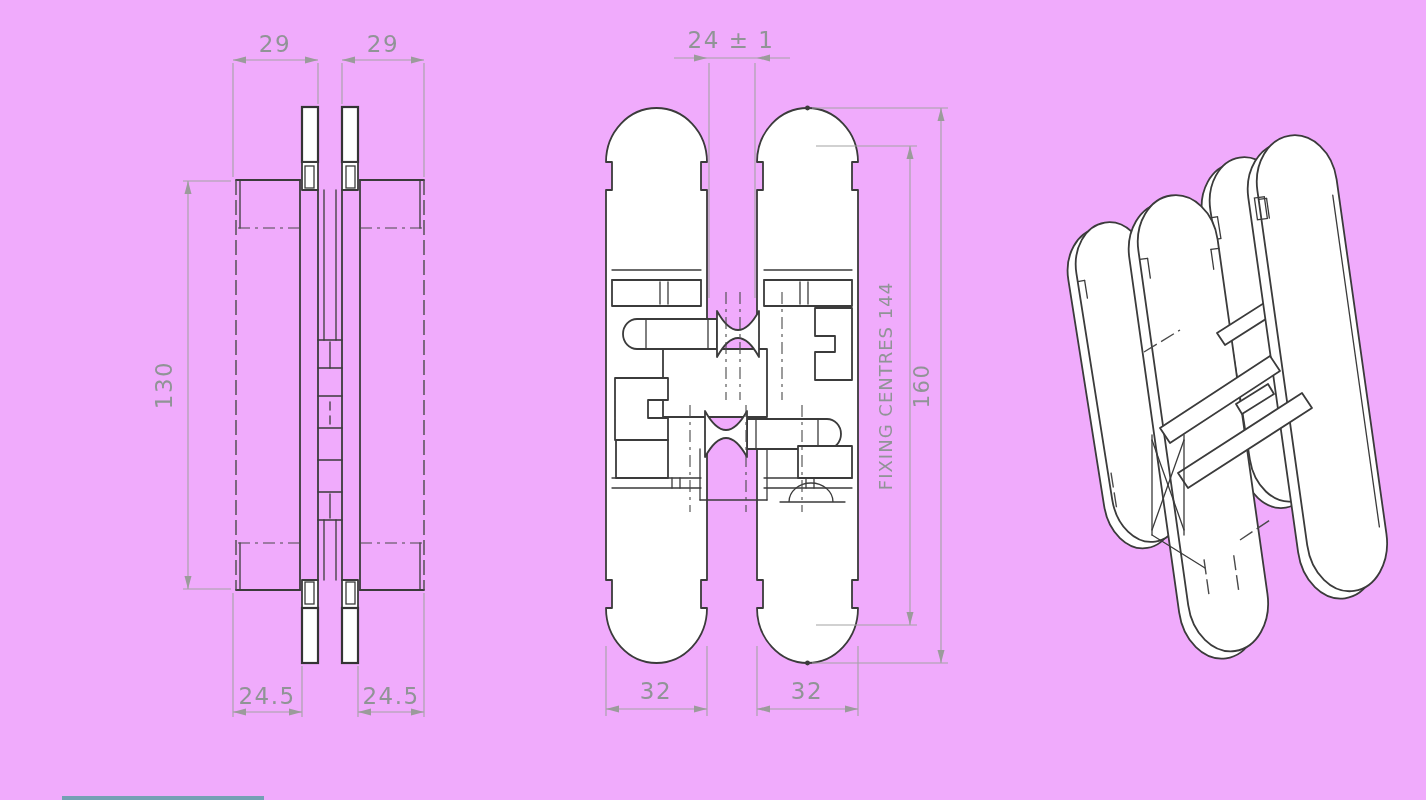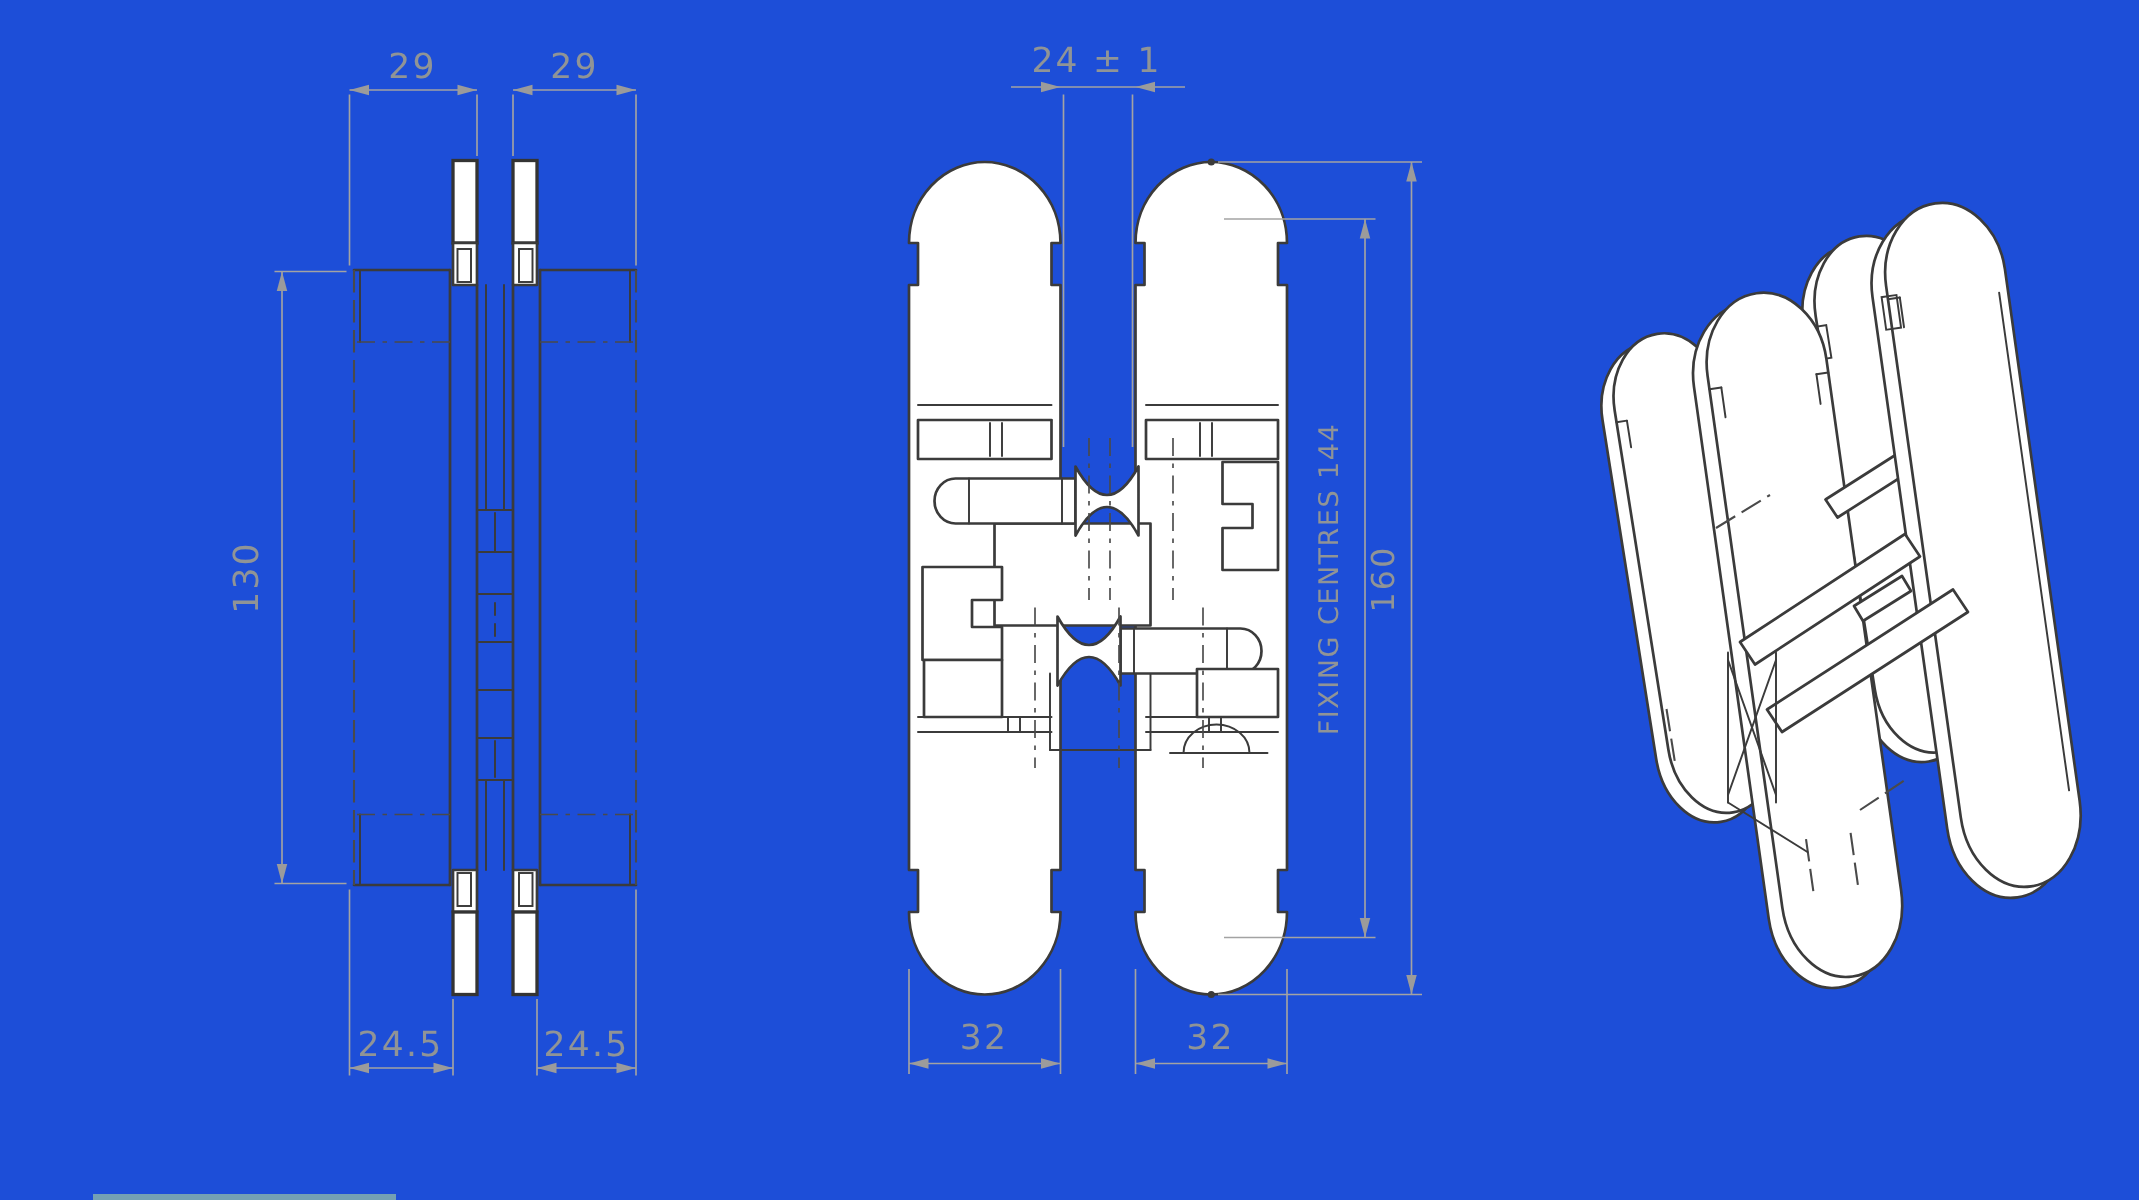--- a/index.html
+++ b/index.html
@@ -1,16 +1,16 @@
 <!DOCTYPE html>
 <html><head>
 <meta charset="utf-8">
 <style>
   html,body{margin:0;padding:0;background:#ffffff;}
-  .canvas{position:relative;width:1426px;height:800px;background:#1d4ed8;overflow:hidden;
+  .canvas{position:relative;width:1426px;height:800px;background:#f0abfc;overflow:hidden;
           font-family:"DejaVu Sans","Liberation Sans",sans-serif;}
   svg{position:absolute;left:0;top:0;}
   .part{stroke:#3b3b3b;stroke-width:1.8;fill:#ffffff;stroke-linejoin:round;stroke-linecap:round;}
   .part-thin{stroke:#3b3b3b;stroke-width:1.3;fill:none;stroke-linecap:round;}
   .part-bold{stroke:#343434;stroke-width:2.2;fill:#ffffff;stroke-linejoin:miter;}
   .hidden-edge{stroke:#4a4a4a;stroke-width:1.4;fill:none;stroke-dasharray:15 5;}
   .centerline{stroke:#4a4a4a;stroke-width:1.1;fill:none;stroke-dasharray:12 5 3 5;}
   .dim{stroke:#a3a3a3;stroke-width:1.1;fill:none;}
   .arrow{fill:#9b9b9b;stroke:none;}
   .dim-dot{fill:#3b3b3b;}

